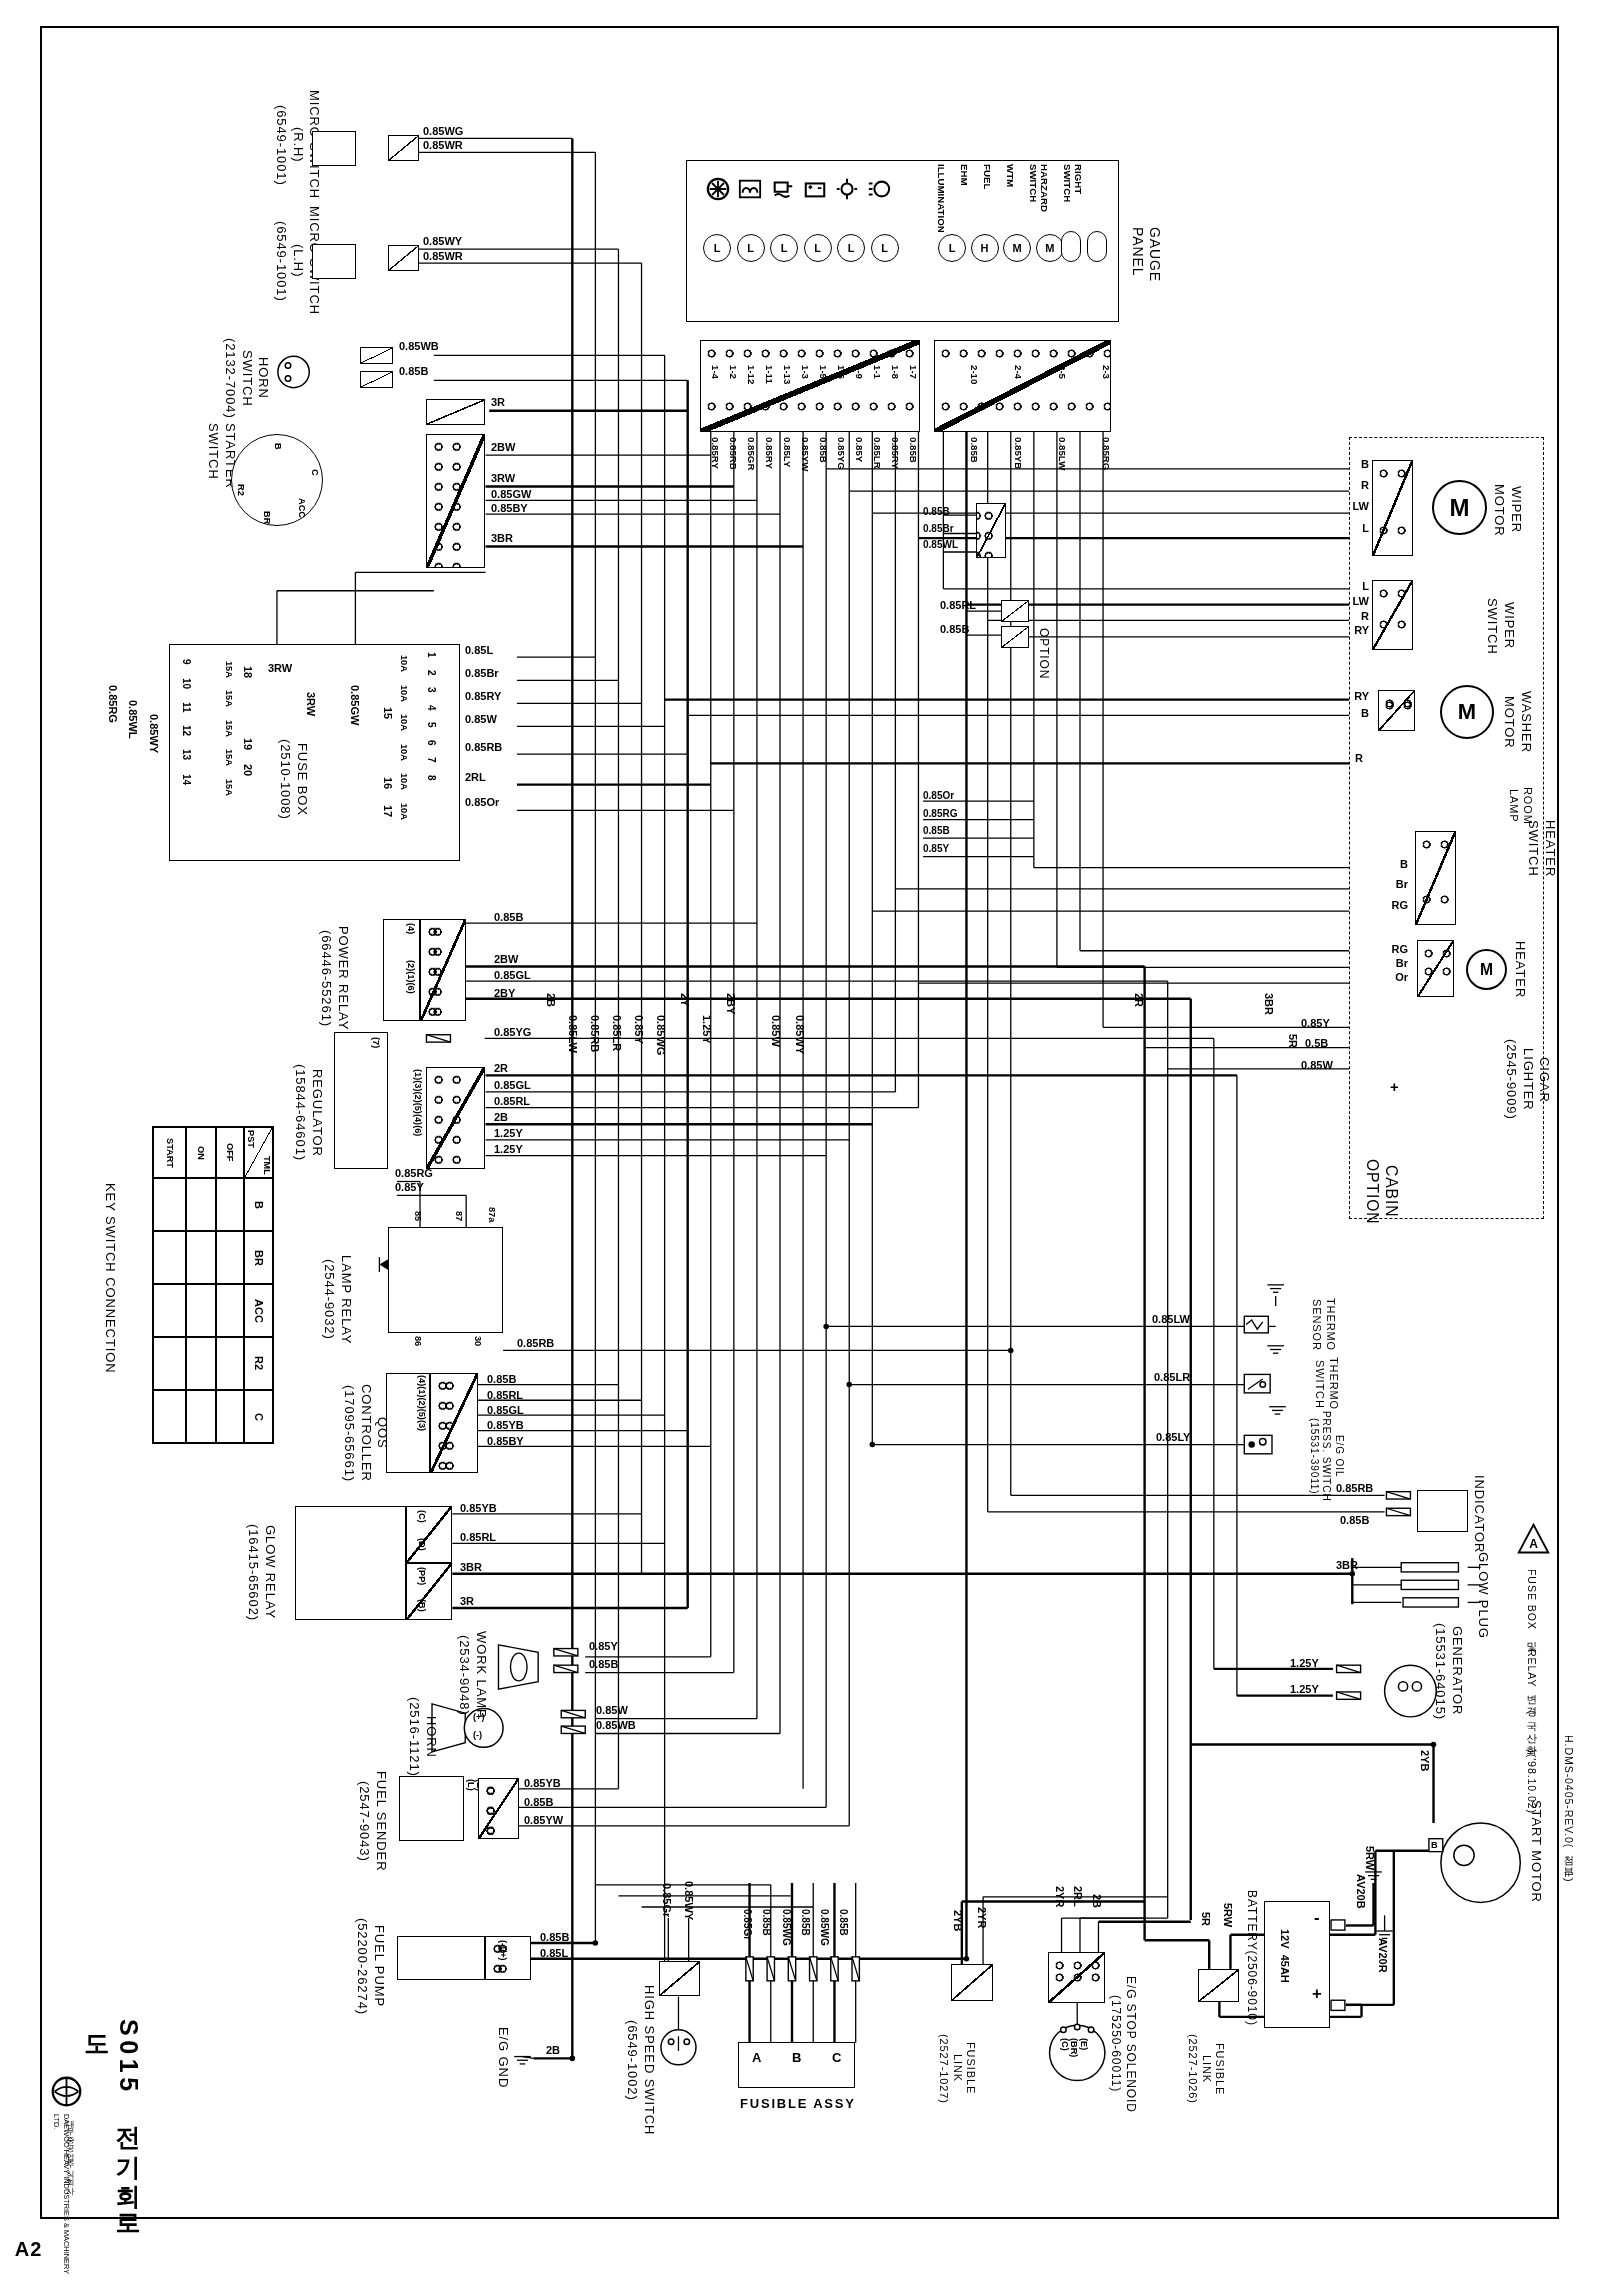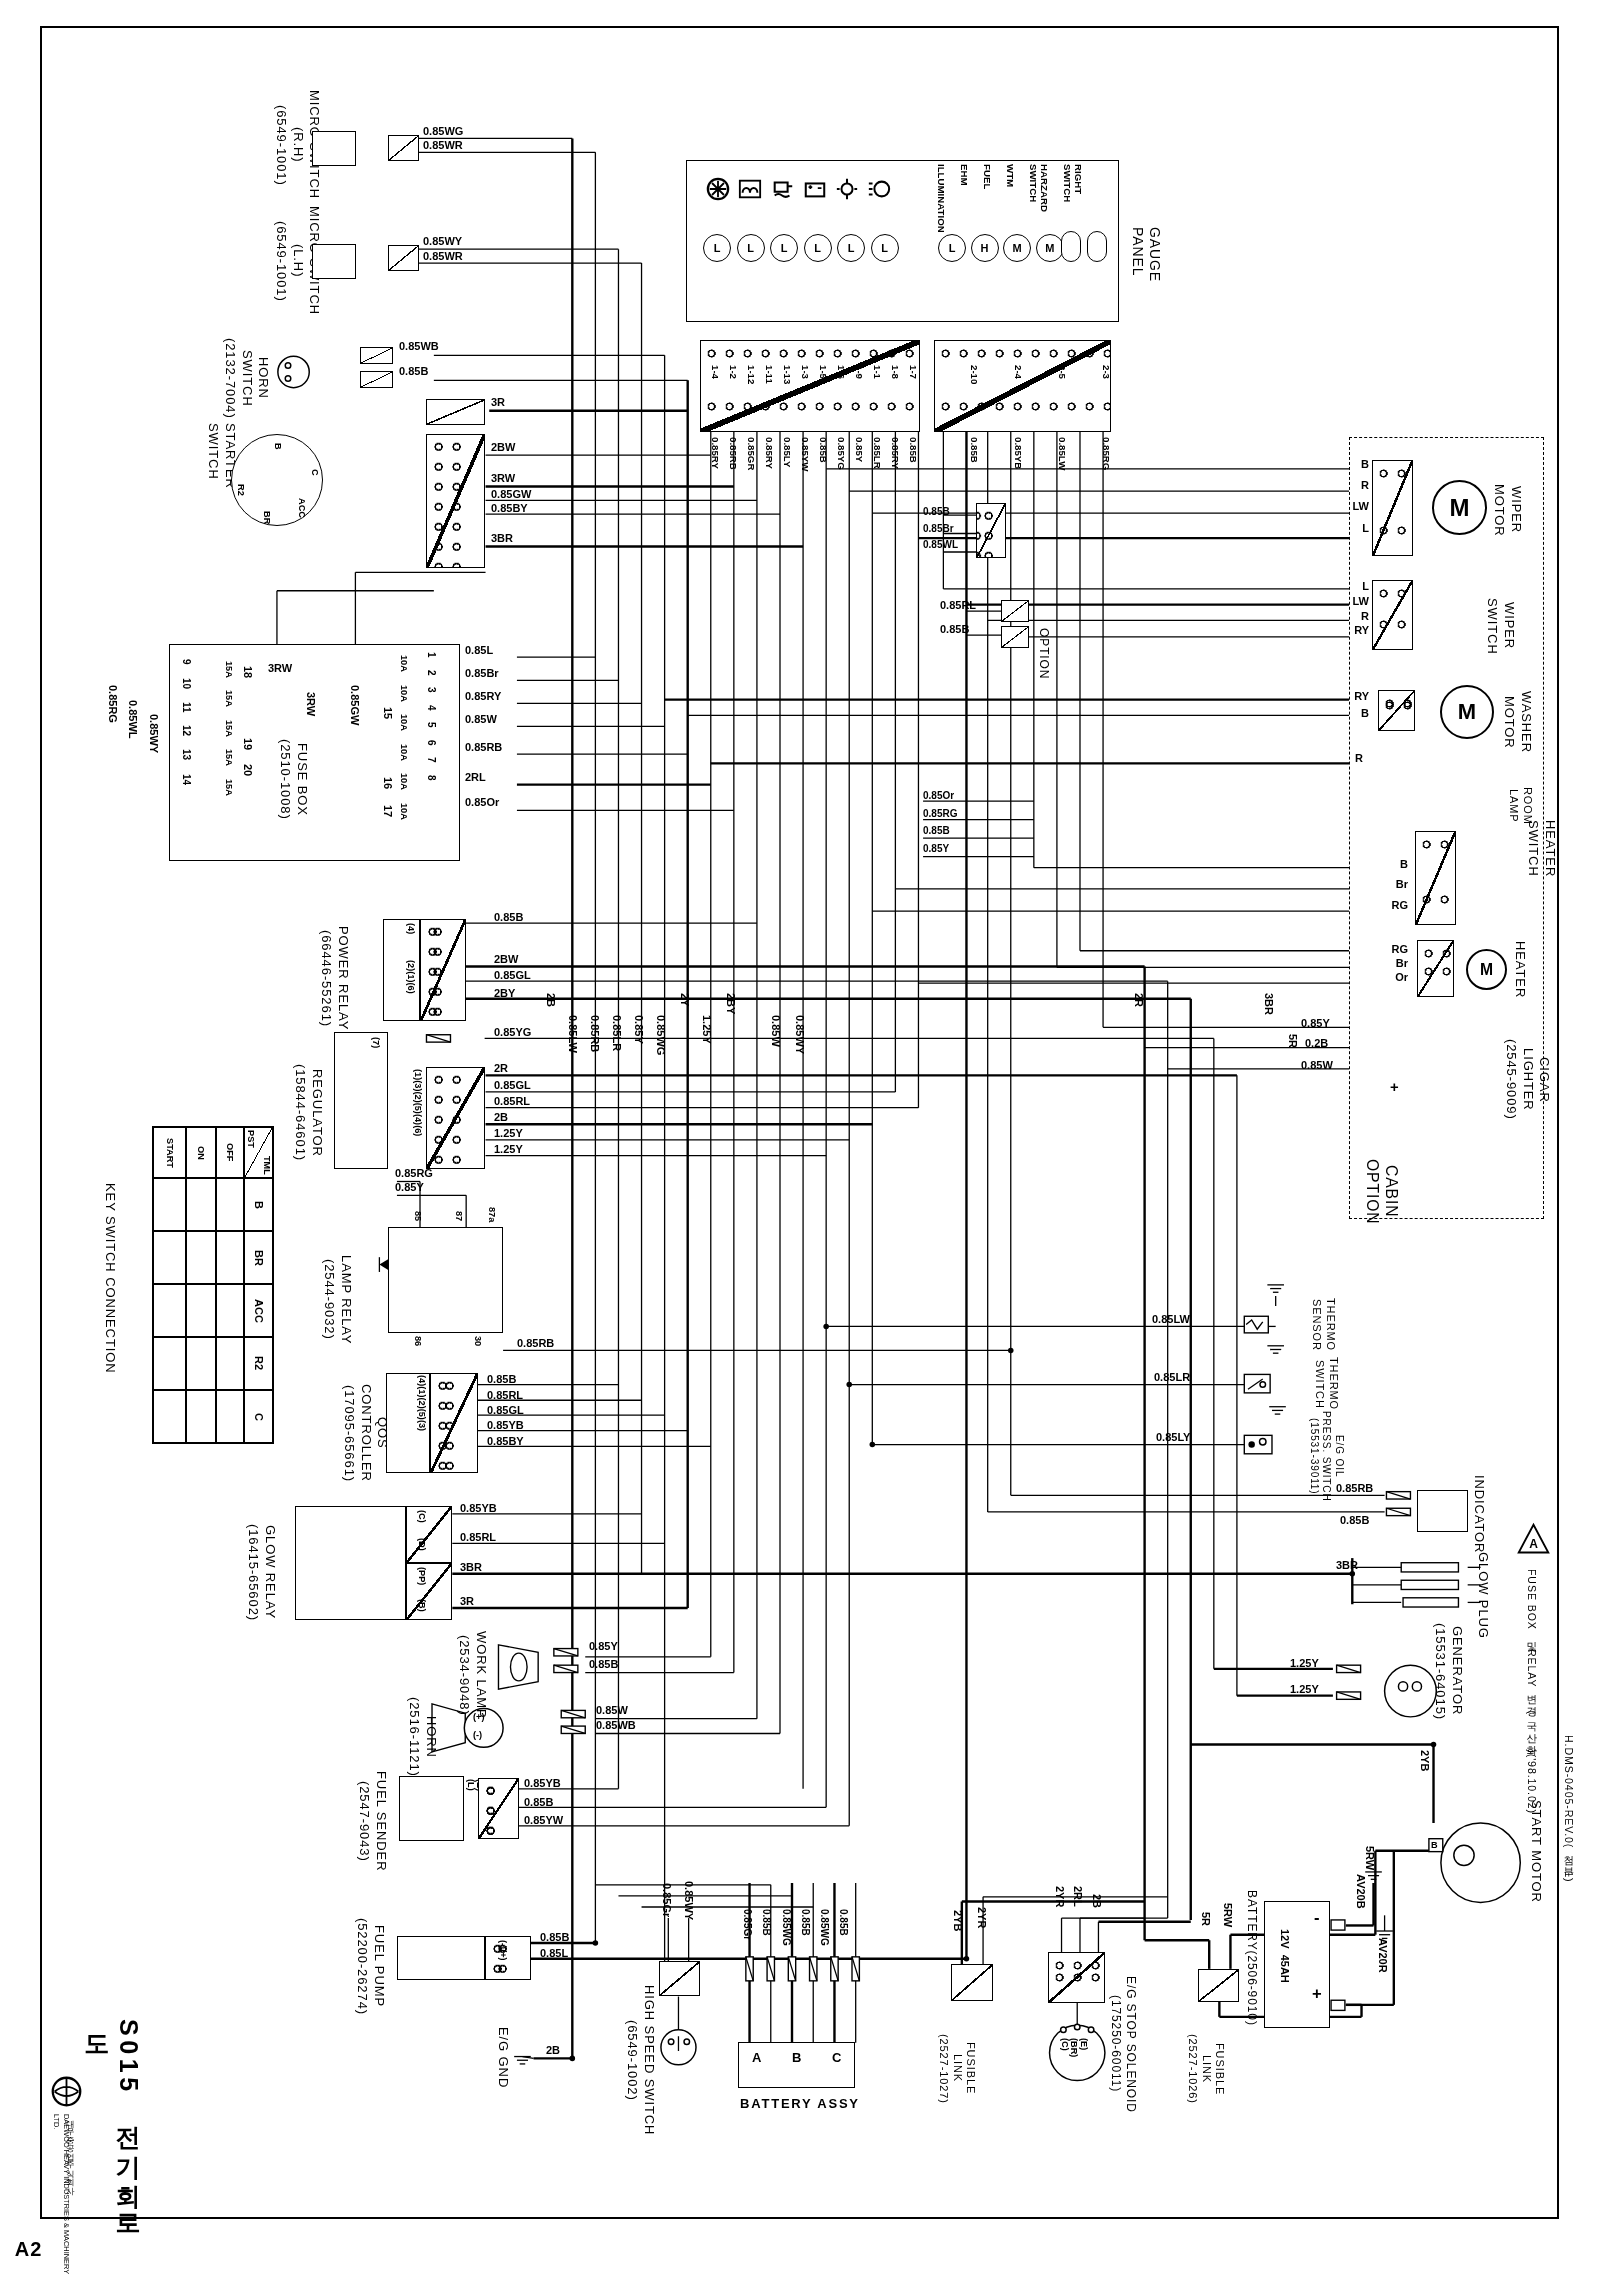--- a/index.html
+++ b/index.html
@@ -756,21 +756,21 @@
   <div class="cl v" style="left:624px;top:1984px;height:152px;text-align:center">HIGH SPEED SWITCH
 (6549-1002)</div>
   <div class="bx wedge" style="left:659px;top:1961px;width:41px;height:35px"></div>
   <span class="wl v" style="left:661px;top:1883px">0.85Gr</span>
   <span class="wl v" style="left:683px;top:1881px">0.85WY</span>
 
   <div class="bx" style="left:738px;top:2042px;width:117px;height:46px"></div>
   <span class="wl" style="left:752px;top:2051px;font-size:13px">A</span>
   <span class="wl" style="left:792px;top:2051px;font-size:13px">B</span>
   <span class="wl" style="left:832px;top:2051px;font-size:13px">C</span>
-  <span class="wl" style="left:740px;top:2097px;font-size:13px;letter-spacing:1.8px">BATTERY ASSY</span>
+  <span class="wl" style="left:740px;top:2097px;font-size:13px;letter-spacing:1.8px">FUSIBLE ASSY</span>
   <div class="hstack" style="left:742px;top:1909px;height:46px;gap:8.3px">
       <span class="v" style="font-size: 10px; font-weight: 700;">0.85Gr</span>
       <span class="v" style="font-size: 10px; font-weight: 700;">0.85B</span>
       <span class="v" style="font-size: 10px; font-weight: 700;">0.85WG</span>
       <span class="v" style="font-size: 10px; font-weight: 700;">0.85B</span>
       <span class="v" style="font-size: 10px; font-weight: 700;">0.85WG</span>
       <span class="v" style="font-size: 10px; font-weight: 700;">0.85B</span>
     </div>
 
   <div class="cl v" style="left:936px;top:2017px;height:103px;text-align:center;font-size:11px">FUSIBLE
@@ -884,21 +884,21 @@
   <div class="vstack" style="left:1384px;top:943px;gap:1.8px;width:24px;text-align:right">
       <span style="font-size: 11px; font-weight: 700;">RG</span>
       <span style="font-size: 11px; font-weight: 700;">Br</span>
       <span style="font-size: 11px; font-weight: 700;">Or</span>
     </div>
 
   <div class="cl v" style="left:1503px;top:1024px;height:111px;text-align:center">CIGAR LIGHTER
 (2545-9009)</div>
   <span class="wl" style="left:1390px;top:1080px;font-size:14.8px">+</span>
   <span class="wl" style="left:1301px;top:1018px">0.85Y</span>
-  <span class="wl" style="left:1305px;top:1038px">0.2B</span>
+  <span class="wl" style="left:1305px;top:1038px">0.5B</span>
   <span class="wl" style="left:1301px;top:1060px">0.85W</span>
 
   <div class="cl v" style="left:1362px;top:1143px;height:97px;font-size:15.7px;text-align:center">CABIN
 OPTION</div>
 
   <div class="bx conn-v wedge" style="left:976px;top:503px;width:29.5px;height:55px"></div>
   <div class="bx wedge" style="left:1001px;top:600px;width:28px;height:22px"></div>
   <div class="bx wedge" style="left:1001px;top:626px;width:28px;height:22px"></div>
   <div class="vstack" style="left:923px;top:506px;gap:5.5px">
       <span style="font-size: 10px; font-weight: 700;">0.85B</span>

